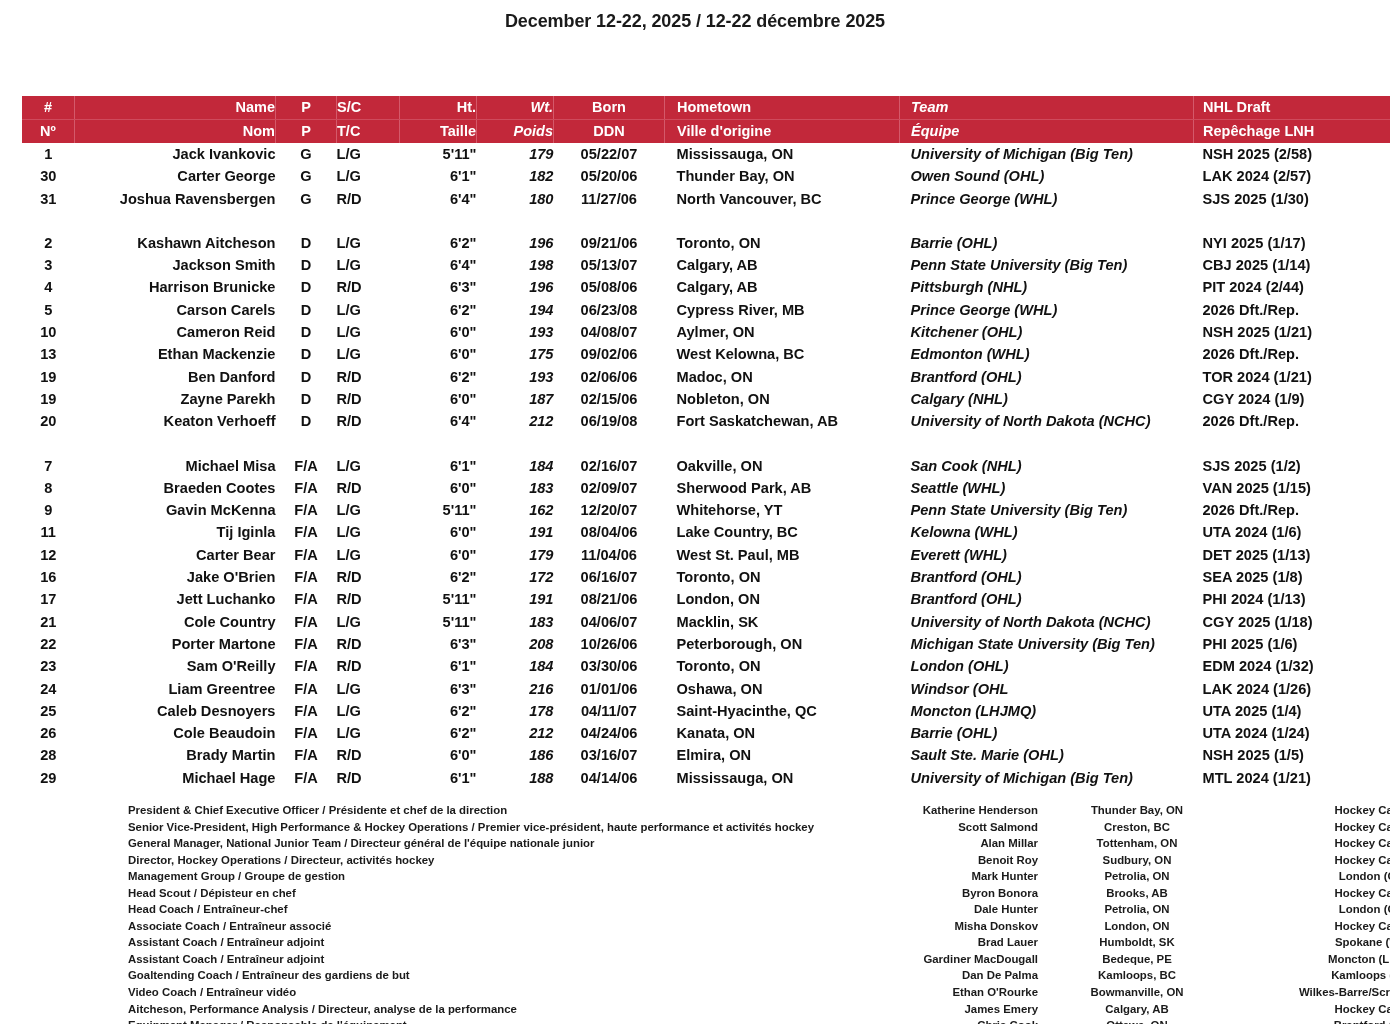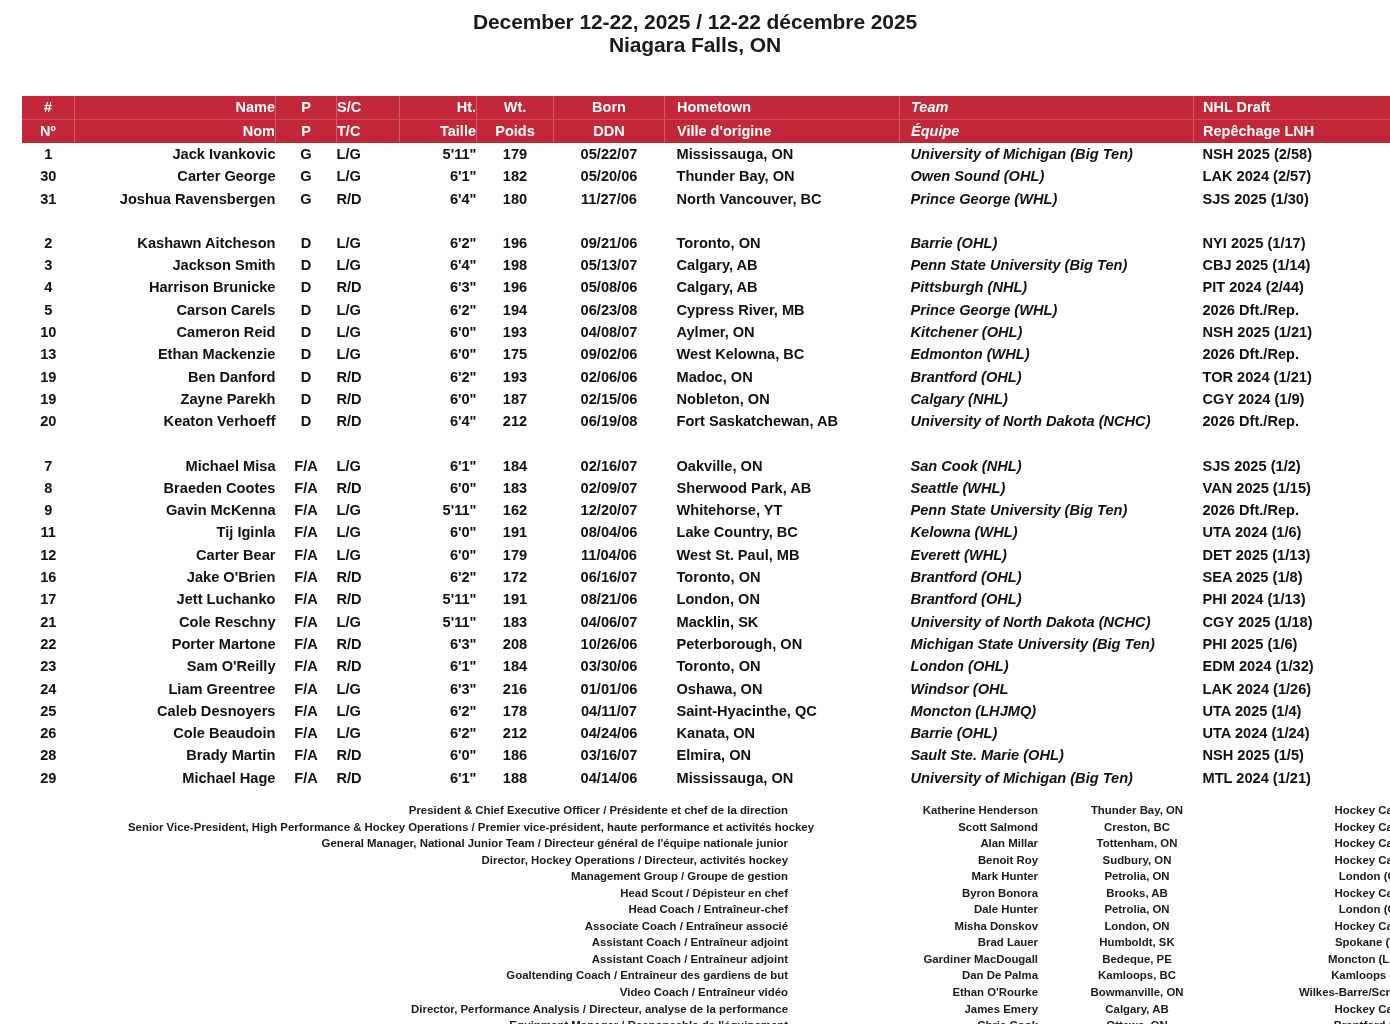--- a/index.html
+++ b/index.html
@@ -10,21 +10,21 @@
     color:#1a1a1a;
     overflow:hidden;
   }
   .page{position:relative;width:1390px;height:1024px;}
 
   
   .titleblock{
     text-align:center;
     padding-top:10px;
     font-weight:bold;
-    font-size:21px;
+    font-size:18px;
     line-height:23px;
     letter-spacing:-0.1px;
   }
   .titleblock div{white-space:nowrap;}
 
   
   .roster{
     position:absolute;
     left:22px; top:96px;
     width:1346px;
@@ -48,21 +48,21 @@
   }
   .roster thead tr.hdr2 th{border-bottom:none;}
   .roster thead th.last{border-right:none;}
 
   
   .c-num{width:52px;text-align:center;}
   .c-name{width:190px;text-align:right;padding-left:10px !important;}
   .c-pos{width:60px;text-align:center;}
   .c-sc{width:62px;text-align:left;}
   .c-ht{width:76px;text-align:right;}
-  .c-wt{width:76px;text-align:center;}
+  .c-wt{width:76px;text-align:right;font-style:italic;}
   .c-born{width:110px;text-align:center;}
   .c-home{width:222px;text-align:left;padding-left:12px !important;}
   .c-team{width:282px;text-align:left;padding-left:11px !important;font-style:italic;}
   .c-draft{width:216px;text-align:left;padding-left:9px !important;}
 
   .roster tbody td{color:#111111;font-weight:bold;font-size:14.6px;}
   .roster tbody tr.spacer td{height:22px;line-height:22px;font-size:1px;}
 
   
   .staff{
@@ -74,33 +74,32 @@
   }
   .staff td{
     font-size:11.4px;
     line-height:16.55px;
     white-space:nowrap;
     padding:0;
     font-weight:bold;
     color:#1a1a1a;
     vertical-align:top;
   }
-  .s-role{width:660px;text-align:right;padding-left:128px !important;}
+  .s-role{width:660px;text-align:left;padding-left:128px !important;}
   .s-name{width:250px;text-align:right;padding-right:0px !important;}
   .s-home{width:198px;text-align:center;}
   .s-team{width:282px;text-align:center;}
 </style>
 </head>
 <body>
 
 <div class="page">
 
   <div class="titleblock">
     <div>December 12-22, 2025 / 12-22 décembre 2025</div>
-    <div>Niagara Falls, ON</div>
   </div>
 
   <table class="roster">
     <thead>
       <tr class="hdr1">
         <th class="c-num">#</th>
         <th class="c-name">Name</th>
         <th class="c-pos">P</th>
         <th class="c-sc">S/C</th>
         <th class="c-ht">Ht.</th>
@@ -353,21 +352,21 @@
           <td class="c-sc">R/D</td>
           <td class="c-ht">5'11"</td>
           <td class="c-wt">191</td>
           <td class="c-born">08/21/06</td>
           <td class="c-home">London, ON</td>
           <td class="c-team">Brantford (OHL)</td>
           <td class="c-draft">PHI 2024 (1/13)</td>
         </tr>
         <tr>
           <td class="c-num">21</td>
-          <td class="c-name">Cole Reschny</td>
+          <td class="c-name">Cole Country</td>
           <td class="c-pos">F/A</td>
           <td class="c-sc">L/G</td>
           <td class="c-ht">5'11"</td>
           <td class="c-wt">183</td>
           <td class="c-born">04/06/07</td>
           <td class="c-home">Macklin, SK</td>
           <td class="c-team">University of North Dakota (NCHC)</td>
           <td class="c-draft">CGY 2025 (1/18)</td>
         </tr>
         <tr>
@@ -525,21 +524,21 @@
           <td class="s-home">Kamloops, BC</td>
           <td class="s-team">Kamloops (WHL)</td>
         </tr>
         <tr>
           <td class="s-role">Video Coach / Entraîneur vidéo</td>
           <td class="s-name">Ethan O'Rourke</td>
           <td class="s-home">Bowmanville, ON</td>
           <td class="s-team">Wilkes-Barre/Scranton (AHL)</td>
         </tr>
         <tr>
-          <td class="s-role">Director, Performance Analysis / Directeur, analyse de la performance</td>
+          <td class="s-role">Aitcheson, Performance Analysis / Directeur, analyse de la performance</td>
           <td class="s-name">James Emery</td>
           <td class="s-home">Calgary, AB</td>
           <td class="s-team">Hockey Canada</td>
         </tr>
         <tr>
           <td class="s-role">Equipment Manager / Responsable de l'équipement</td>
           <td class="s-name">Chris Cook</td>
           <td class="s-home">Ottawa, ON</td>
           <td class="s-team">Brantford (OHL)</td>
         </tr>

